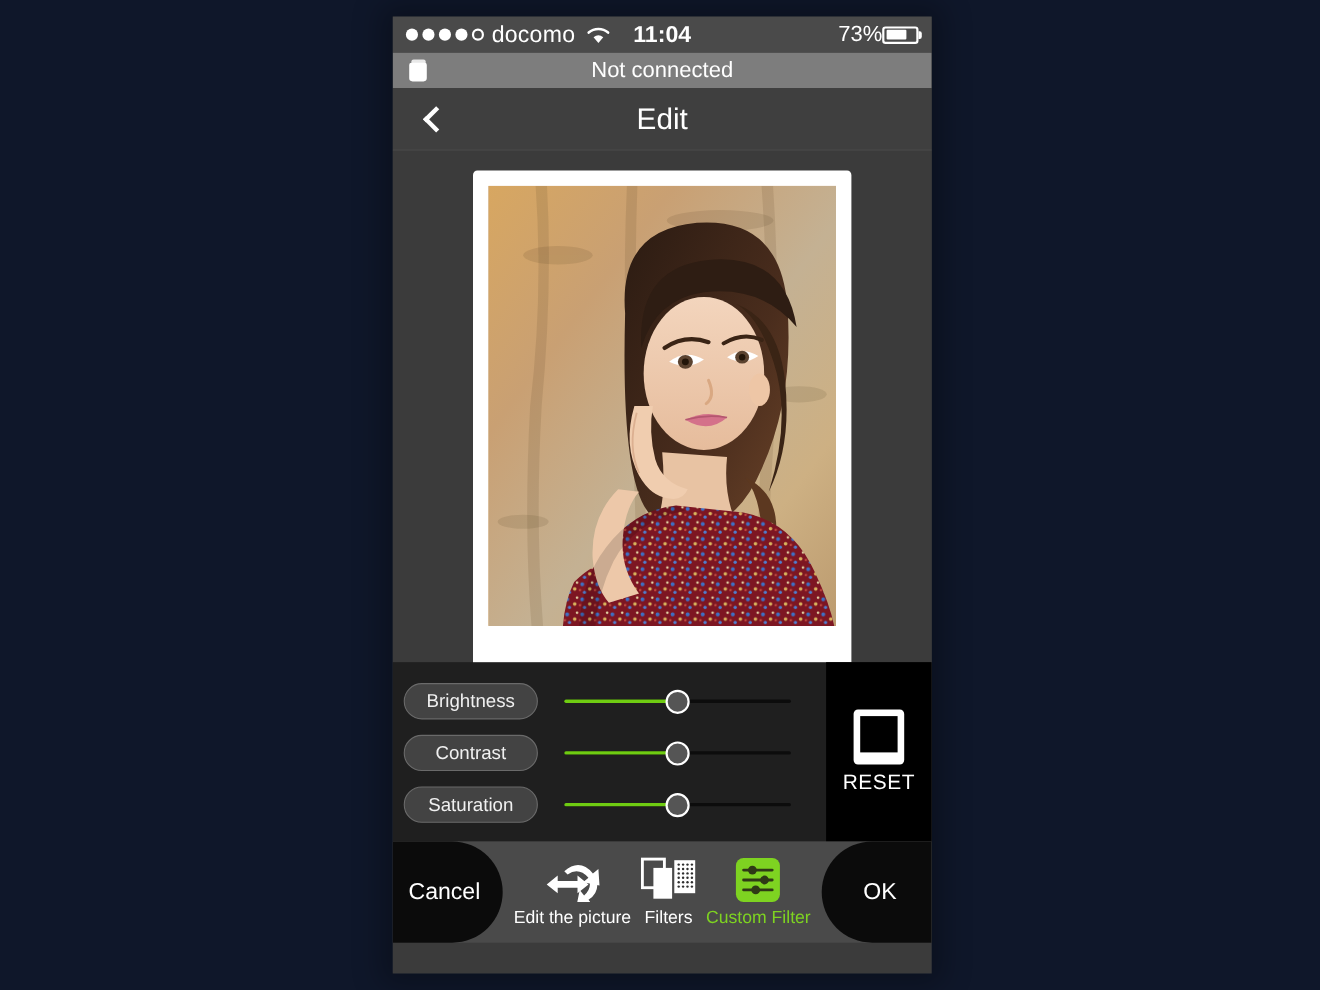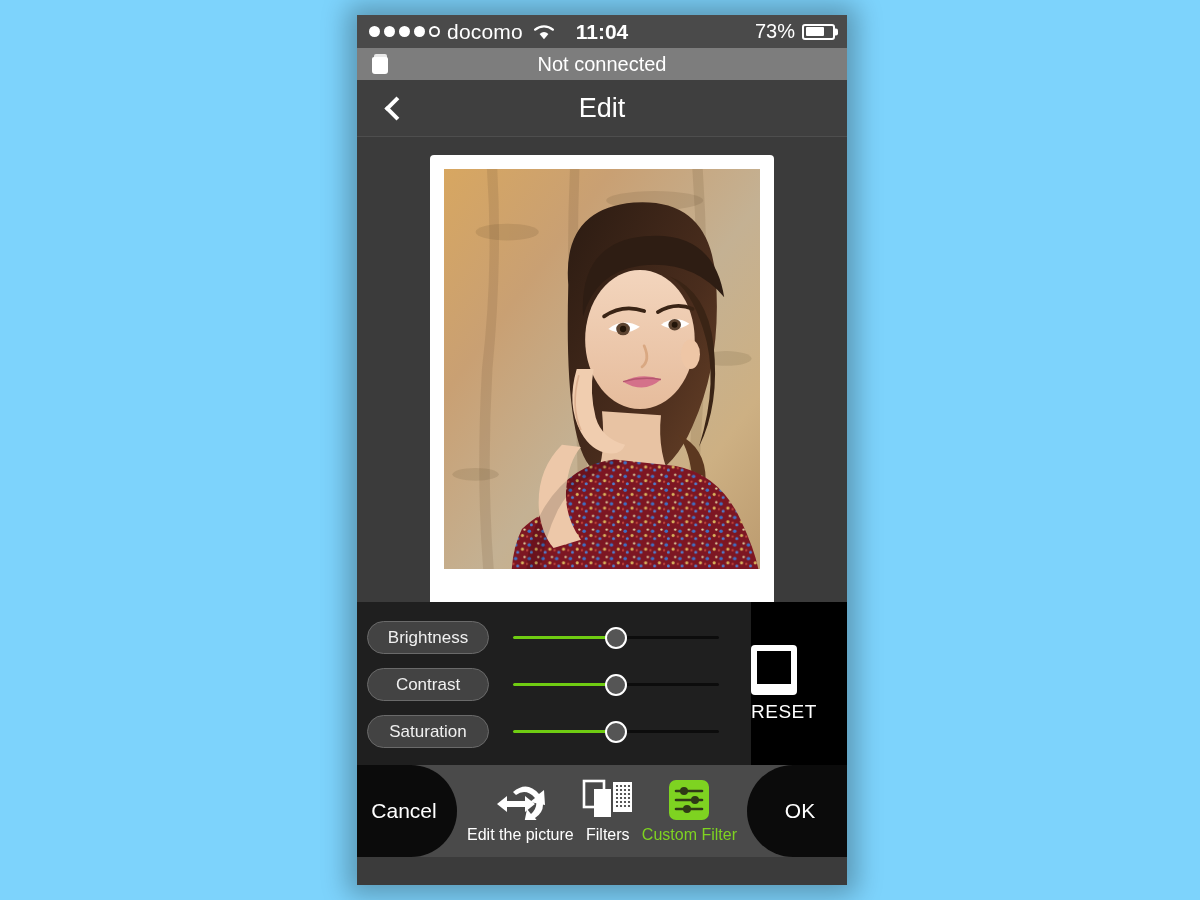--- a/index.html
+++ b/index.html
@@ -1,21 +1,21 @@
 <!DOCTYPE html>
 <html><head>
 <meta charset="utf-8">
 <style>
   * { margin:0; padding:0; box-sizing:border-box; }
   html,body{
     width:1200px; height:900px; overflow:hidden;
     background:#ffffff;
     font-family:"Liberation Sans", sans-serif;
   }
-  #stage{ position:relative; width:1200px; height:900px; background:#7dd3fc; }
+  #stage{ position:relative; width:1200px; height:900px; background:#0f172a; }
 
   
   .phone-shadow{
     position:absolute; left:357px; top:15px; width:490px; height:870px;
     box-shadow:0 0 26px 10px rgba(0,0,0,.28);
     border-radius:2px;
   }
   .phone{
     position:absolute; left:357px; top:15px; width:490px; height:870px;
     overflow:hidden; background:#3b3b3b;
@@ -30,21 +30,21 @@
   .sb-left{ display:flex; align-items:center; gap:7px; flex:0 0 auto; }
   .dots{ display:flex; align-items:center; gap:4px; }
   .dot{ width:11px;height:11px;border-radius:50%;background:#fff; }
   .dot.hollow{ background:transparent; border:2px solid #fff; width:11px;height:11px; }
   .carrier{ font-size:21px; font-weight:400; letter-spacing:.2px; }
   .wifi{ margin-left:3px; display:flex; align-items:flex-end; }
   .sb-center{
     position:absolute; left:0; right:0; text-align:center;
     font-size:21px; font-weight:bold; pointer-events:none;
   }
-  .sb-right{ margin-left:auto; display:flex; align-items:center; gap:7px; z-index:2; }
+  .sb-right{ margin-left:auto; display:flex; align-items:center; z-index:2; }
   .batt-pct{ font-size:20px; font-weight:400; }
   .battery{
     position:relative; width:33px; height:16px; border:2px solid #fff;
     border-radius:3px; display:flex; align-items:center; padding:1.5px;
   }
   .battery::after{
     content:""; position:absolute; right:-5px; top:50%; transform:translateY(-50%);
     width:3px; height:7px; background:#fff; border-radius:0 2px 2px 0;
   }
   .batt-fill{ height:100%; background:#fff; border-radius:1px; }
@@ -133,21 +133,21 @@
   }
   .track-fill{
     position:absolute; left:0; height:3px; background:#6fcc12; border-radius:2px;
   }
   .thumb{
     position:absolute; width:22px; height:22px; border-radius:50%;
     background:#555; border:2px solid #fff; transform:translateX(-50%);
   }
   .reset{
     flex:0 0 96px; background:#000;
-    display:flex; flex-direction:column; justify-content:center;
+    display:flex; flex-direction:column; align-items:center; justify-content:center;
     gap:6px; cursor:pointer;
   }
   .reset-icon{
     width:46px; height:50px; background:#fff; border-radius:4px;
     display:flex; align-items:flex-start; justify-content:center;
     padding:6px 6px 0 6px;
   }
   .reset-icon .inner{ width:100%; height:33px; background:#000; }
   .reset-label{ color:#fff; font-size:19px; letter-spacing:.5px; }
 

